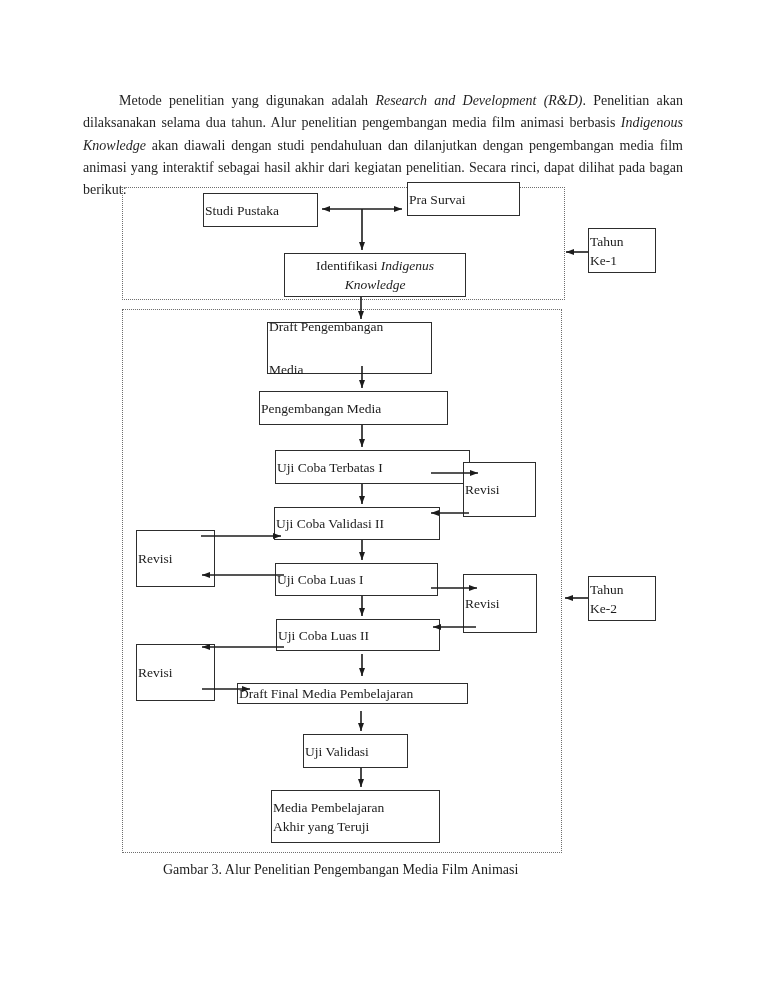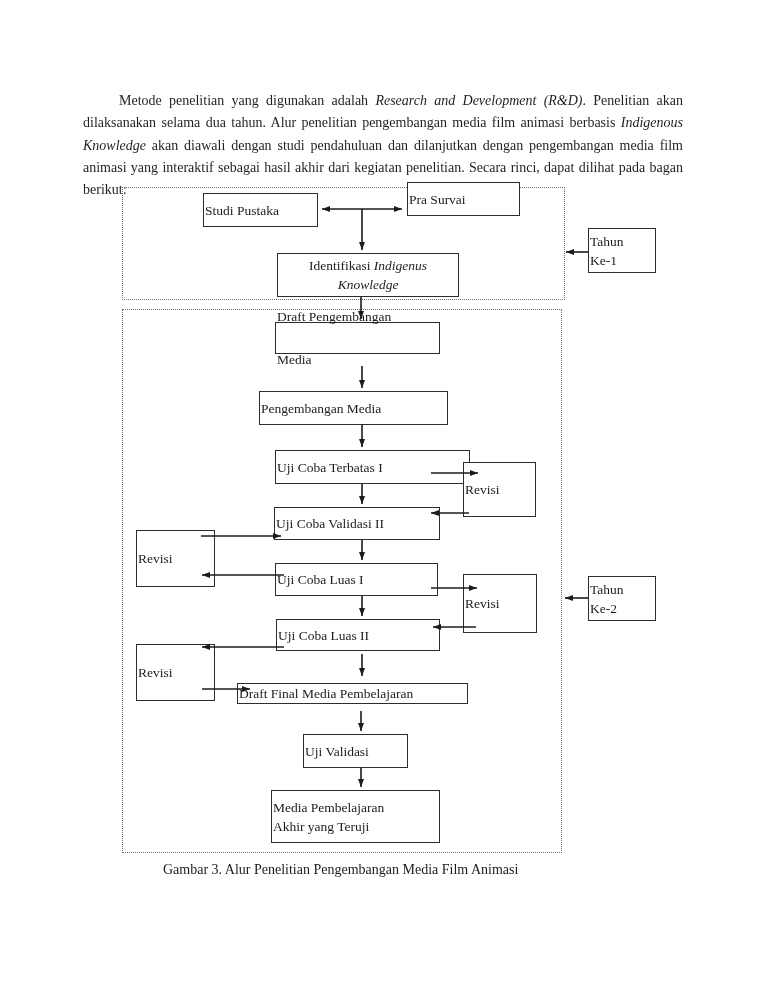--- a/index.html
+++ b/index.html
@@ -45,29 +45,29 @@
 
     <div class="dashed-box" style="left:122px;top:151px;width:441px;height:111px;"></div>
     <div class="dashed-box" style="left:122px;top:273px;width:438px;height:542px;"></div>
 
     <div class="node" style="left:203px;top:157px;width:115px;height:34px;">
       <span>Studi Pustaka</span>
     </div>
     <div class="node" style="left:407px;top:146px;width:113px;height:34px;">
       <span>Pra Survai</span>
     </div>
-    <div class="node" style="left:277px;top:217px;width:182px;height:44px;">
+    <div class="node" style="left:284px;top:217px;width:182px;height:44px;">
       <span><span>Identifikasi </span><i>Indigenus Knowledge</i></span>
     </div>
     <div class="node" style="left:588px;top:192px;width:68px;height:45px;">
       <span class="wrapline">Tahun</span>
       <span class="wrapline">Ke-1</span>
     </div>
 
-    <div class="node" style="left:275px;top:286px;width:165px;height:32px;gap:24px;">
+    <div class="node" style="left:267px;top:286px;width:165px;height:52px;gap:24px;">
       <span class="wrapline">Draft Pengembangan</span>
       <span class="wrapline">Media</span>
     </div>
     <div class="node" style="left:259px;top:355px;width:189px;height:34px;">
       <span>Pengembangan Media</span>
     </div>
     <div class="node" style="left:275px;top:414px;width:195px;height:34px;">
       <span>Uji Coba Terbatas I</span>
     </div>
     <div class="node" style="left:463px;top:426px;width:73px;height:55px;">

